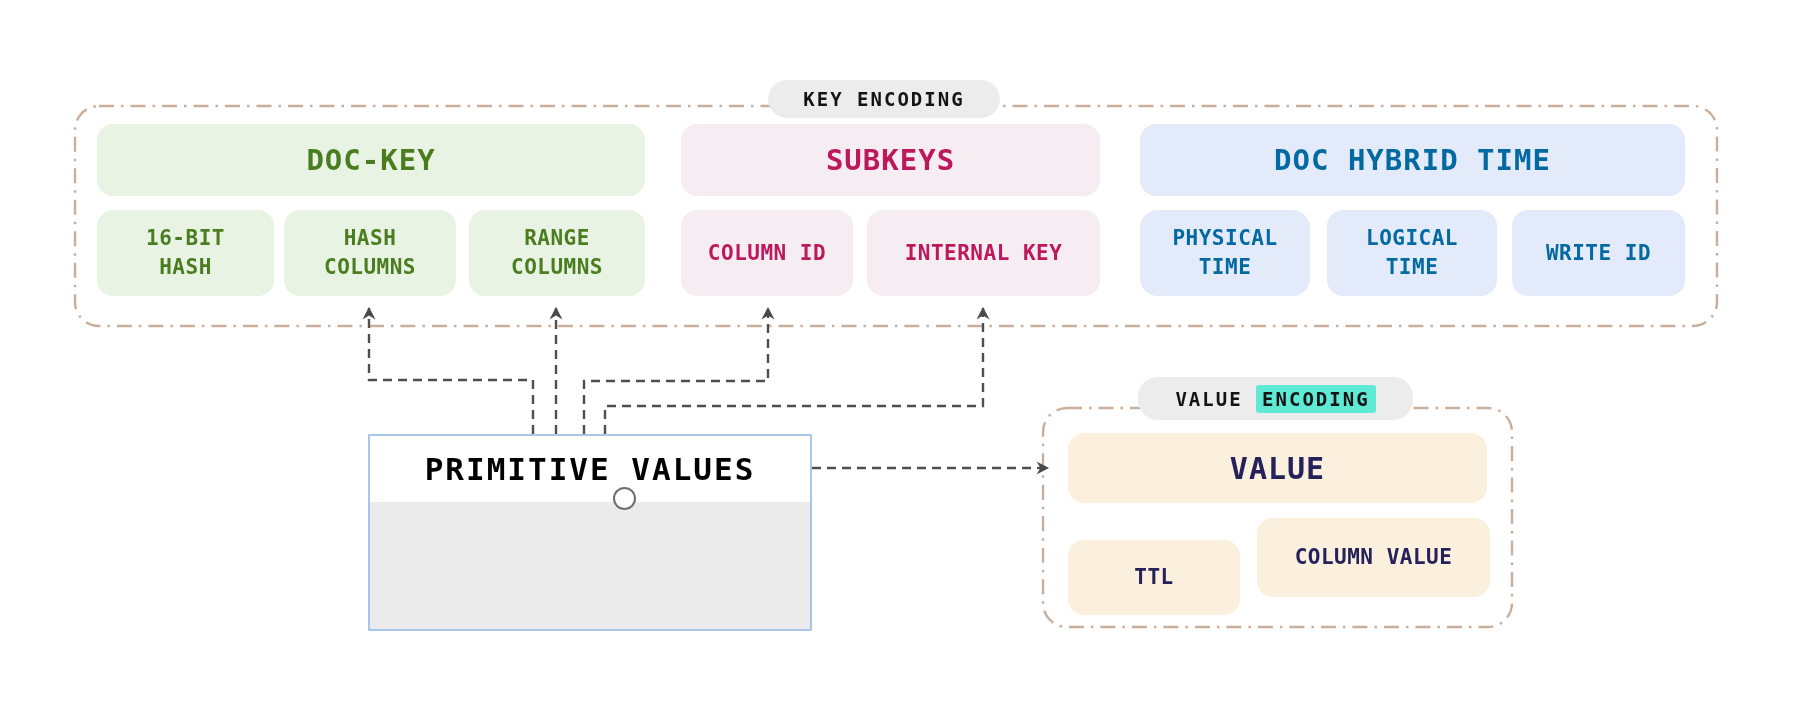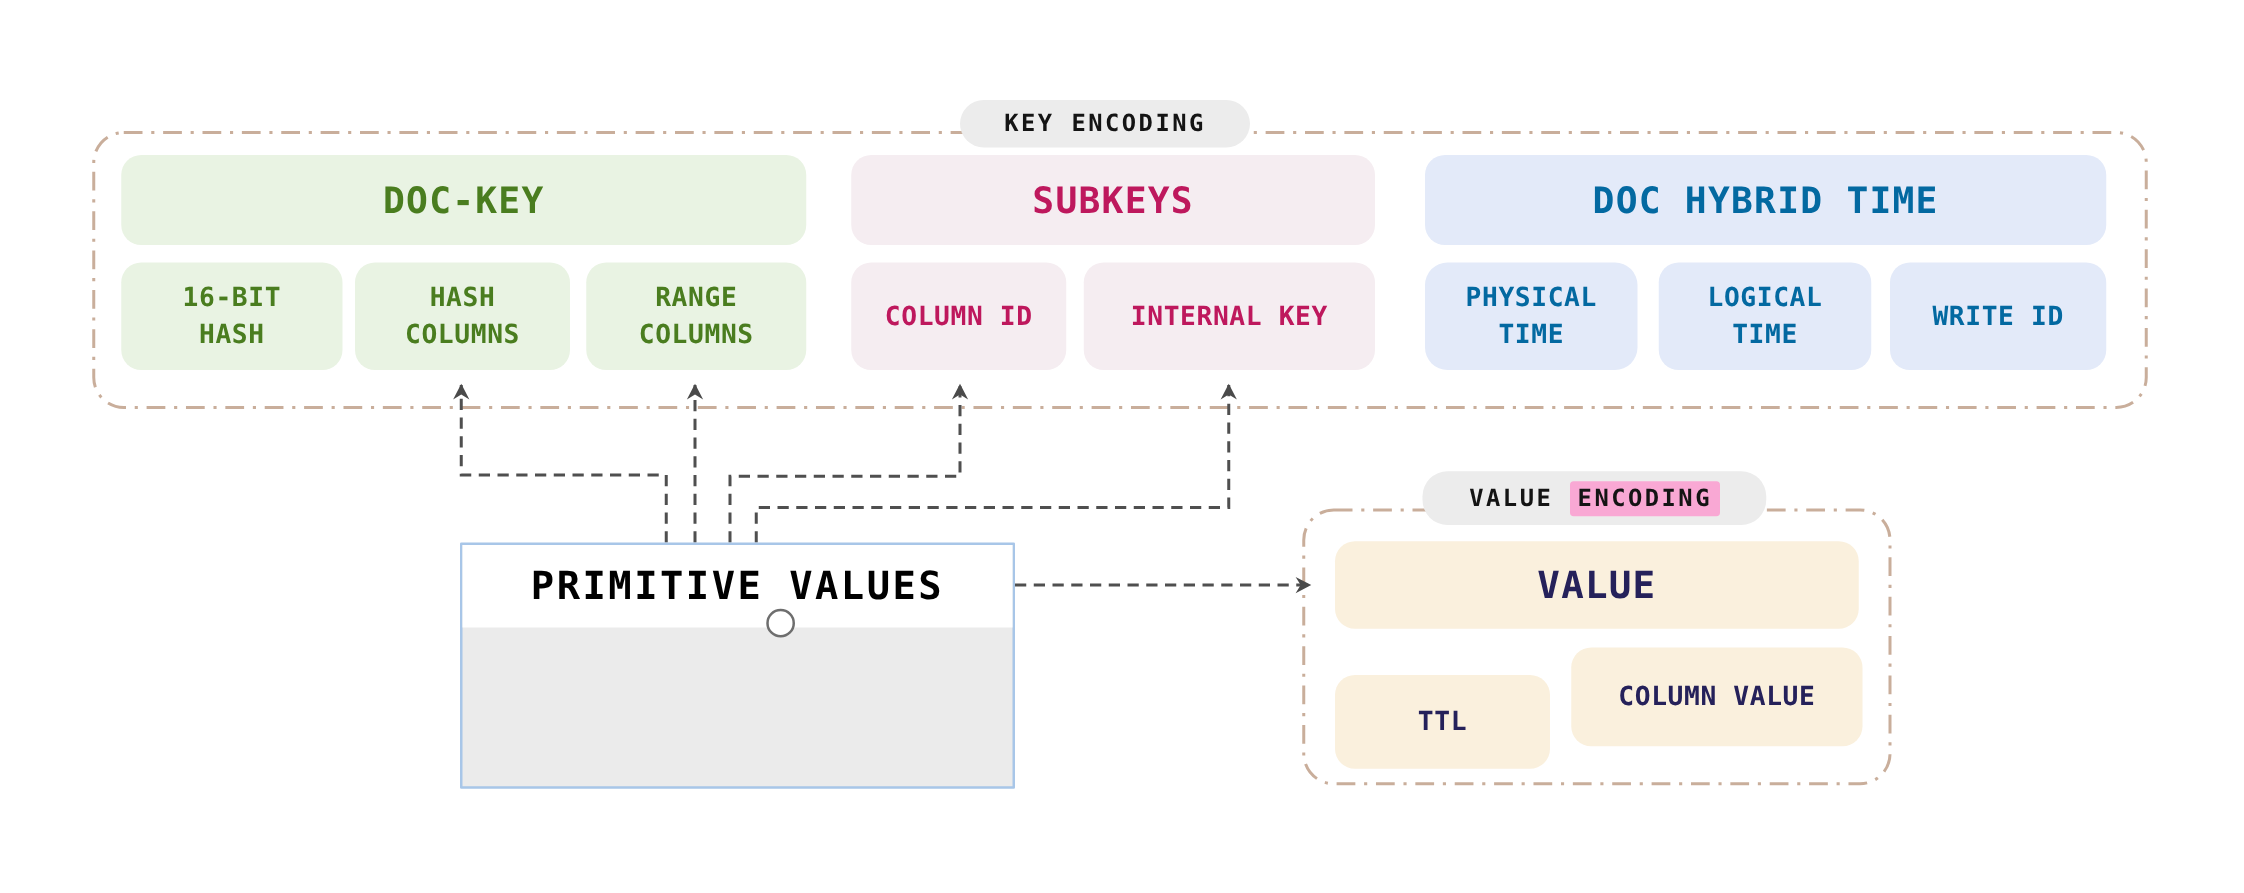--- a/index.html
+++ b/index.html
@@ -14,21 +14,21 @@
   .cell .wrap{display:block;}
   .w90{max-width:92px;}
   .w110{max-width:112px;}
   .green-bg{background:#E9F3E3;}   .green-tx{color:#4A7D1F;}
   .pink-bg{background:#F5EDF1;}    .pink-tx{color:#be185d;}
   .blue-bg{background:#E3EAF9;}    .blue-tx{color:#0369a1;}
   .cream-bg{background:#FAF0DD;}   .navy-tx{color:#25215A;}
   .badge{background:#ECECEC;border-radius:20px;color:#141414;font-weight:bold;
          font-size:19px;letter-spacing:2px;display:flex;align-items:center;
          justify-content:center;z-index:3;white-space:pre;}
-  .hl{background:#f9a8d4;padding:3px 6px;border-radius:3px;}
+  .hl{background:#5eead4;padding:3px 6px;border-radius:3px;}
   .pv-box{border:2.5px solid #A8C6E8;background:#EBEBEB;z-index:2;border-radius:1px;}
   .pv-head{position:absolute;left:0;top:0;right:0;height:66px;background:#ffffff;
            display:flex;align-items:center;justify-content:center;
            color:#000000;font-weight:bold;font-size:31px;letter-spacing:2px;}
   .pv-body{position:absolute;left:0;top:66px;right:0;bottom:0;
            font-family:"Liberation Sans",sans-serif;font-size:25px;line-height:34px;
            color:#2E2A62;padding:8px 0 0 14px;text-align:left;}
   .node{position:absolute;width:19px;height:19px;border-radius:50%;
         background:#ffffff;border:2.5px solid #6E6E6E;z-index:4;}
 </style>

